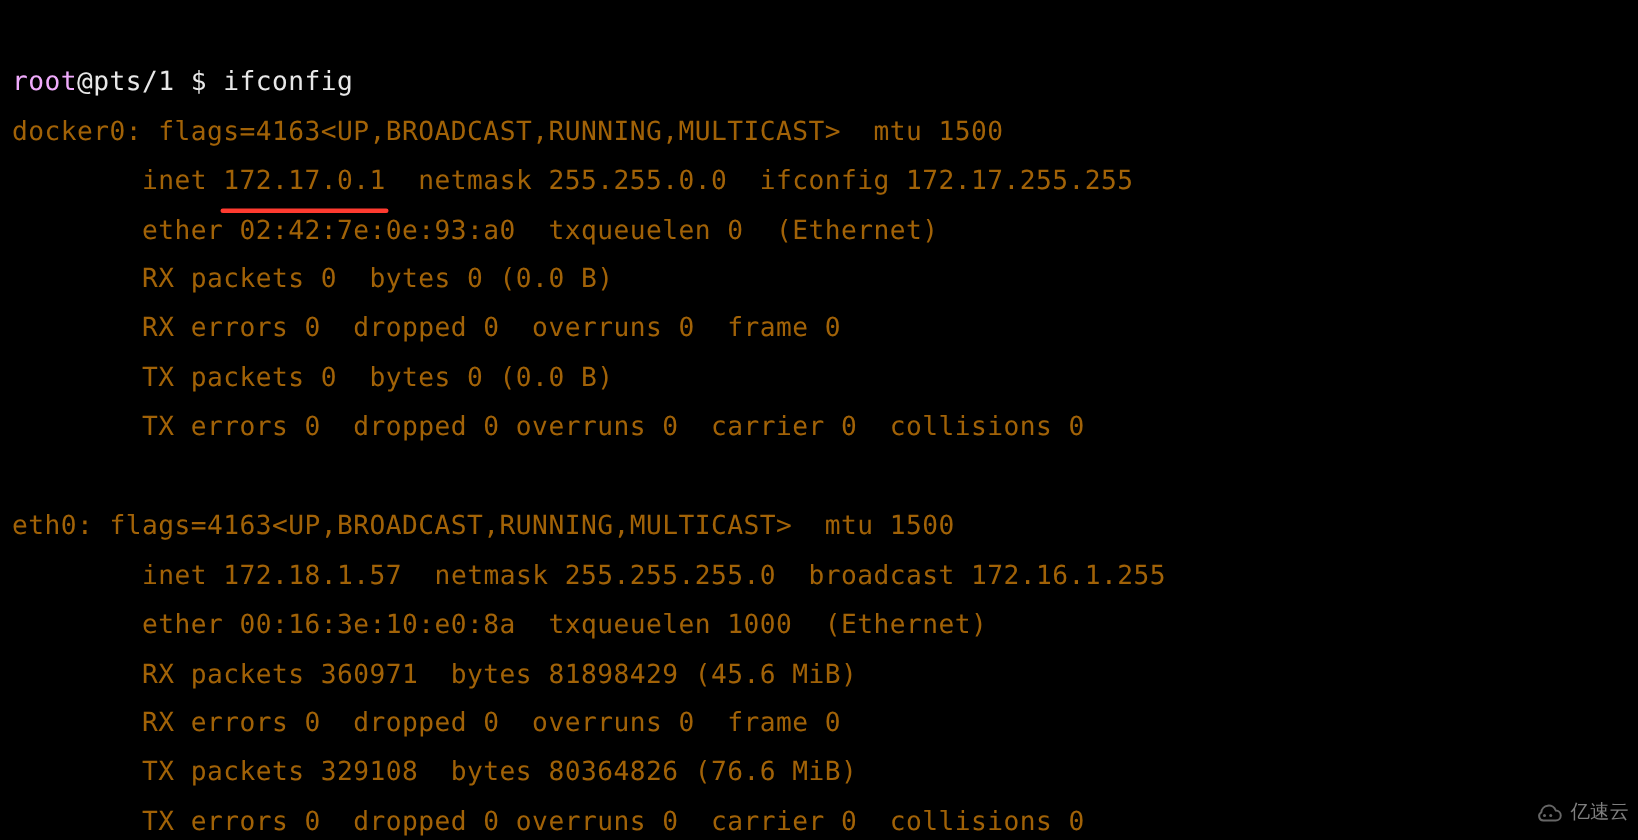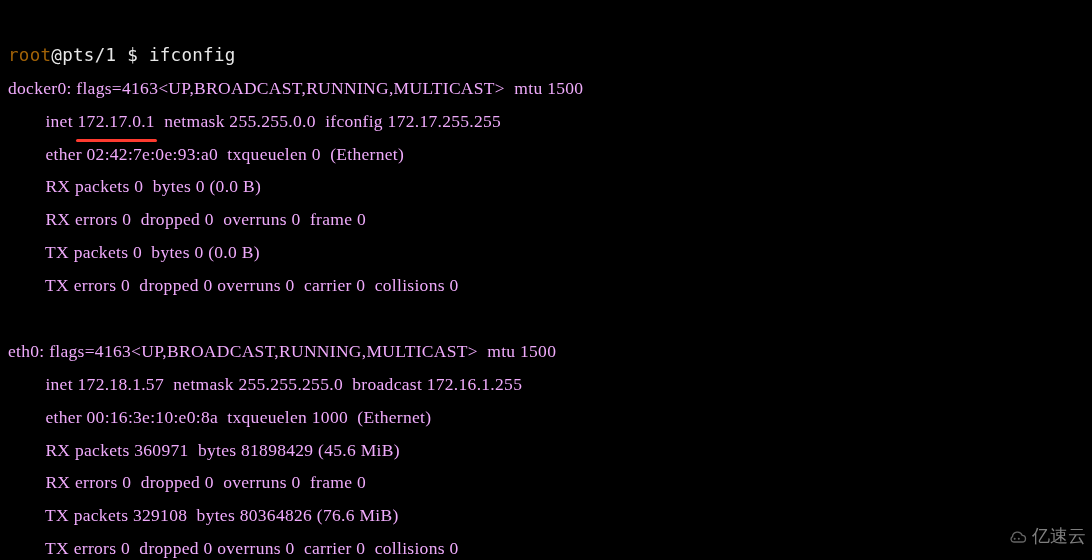--- a/index.html
+++ b/index.html
@@ -12,26 +12,26 @@
     font-family: "Menlo", "Consolas", "DejaVu Sans Mono", monospace;
     font-size: 17.5px;
     line-height: 1.88;
     overflow: hidden;
     letter-spacing: 0.3px;
   }
   .terminal {
     white-space: pre;
     padding: 6px 8px 4px 8px;
   }
-  .prompt-user { color: #a16207; }
+  .prompt-user { color: #f0abfc; }
   .prompt-sep  { color: #e8e8e8; }
   .prompt-path { color: #e8e8e8; margin-top: 40px; }
   .dollar      { color: #e8e8e8; }
   .cmd         { color: #e8e8e8; margin-top: 24px; }
-  .out         { color: #f0abfc; font-family: Liberation Serif, serif; }
+  .out         { color: #a16207; }
 
   .underline-red {
     position: relative;
     display: inline-block;
   }
   .underline-red::after {
     content: "";
     position: absolute;
     left: -2px;
     right: -2px;
@@ -42,22 +42,22 @@
   }
 
   .watermark {
     position: absolute;
     right: 6px;
     bottom: 6px;
     display: flex;
     align-items: center;
     gap: 4px;
     color: rgba(170,170,170,0.75);
-    font-family: Liberation Sans, sans-serif;
-    font-size: 18px;
+    font-family: Liberation Mono, monospace;
+    font-size: 13px;
     letter-spacing: 0;
     margin-top: 12px;
   }
   .watermark svg {
     width: 20px;
     height: 20px;
     opacity: 0.75;
     fill: none;
     stroke: rgba(170,170,170,0.8);
     stroke-width: 1.6;

